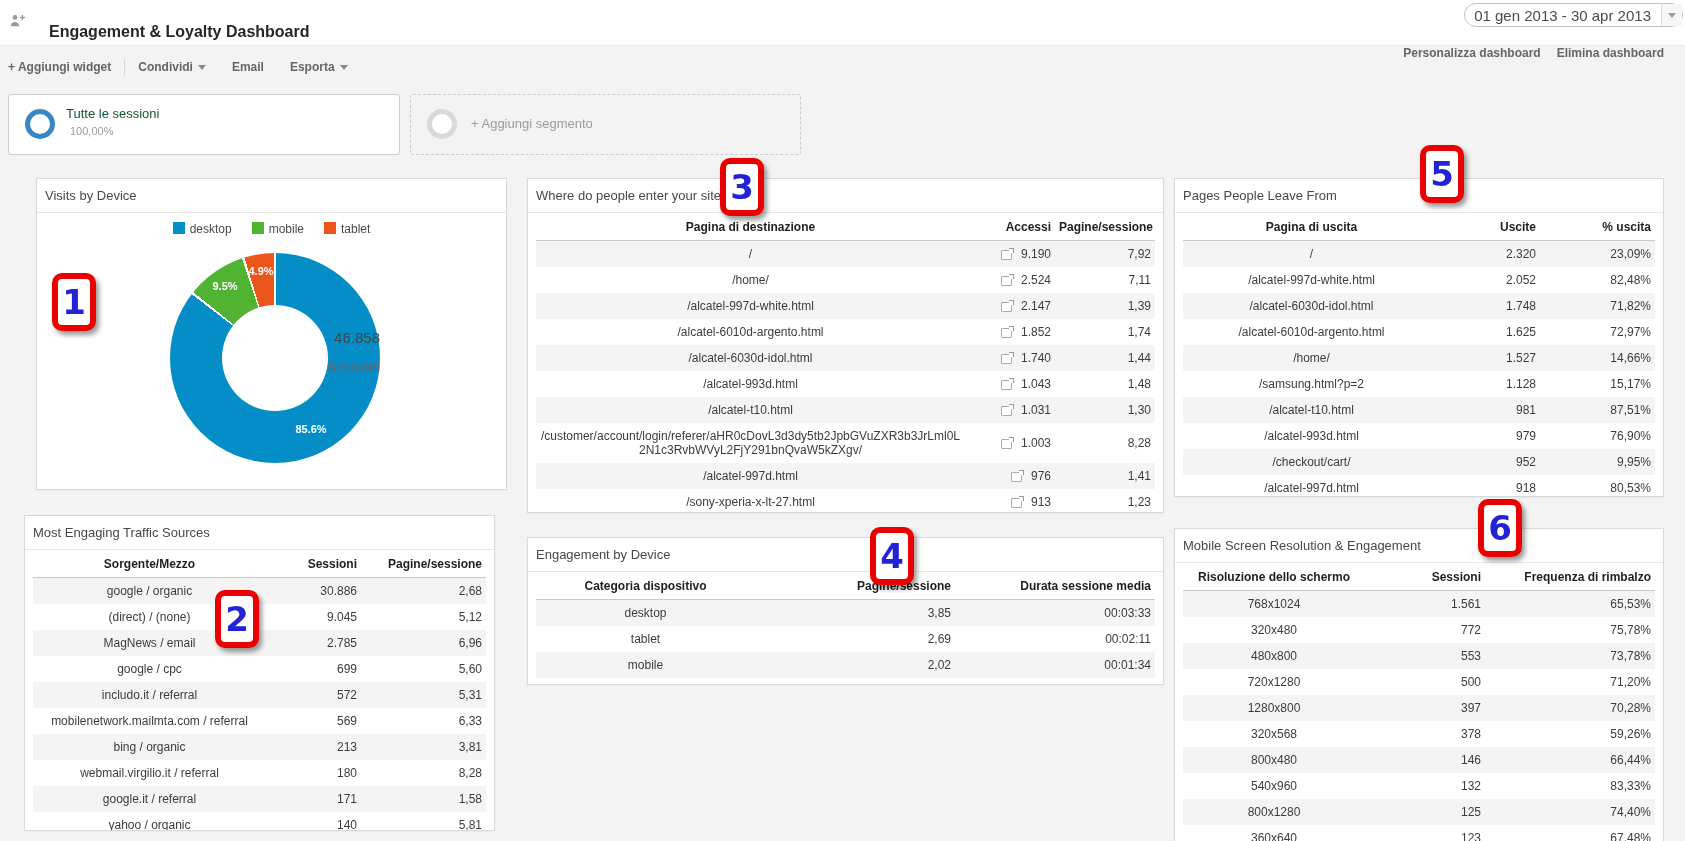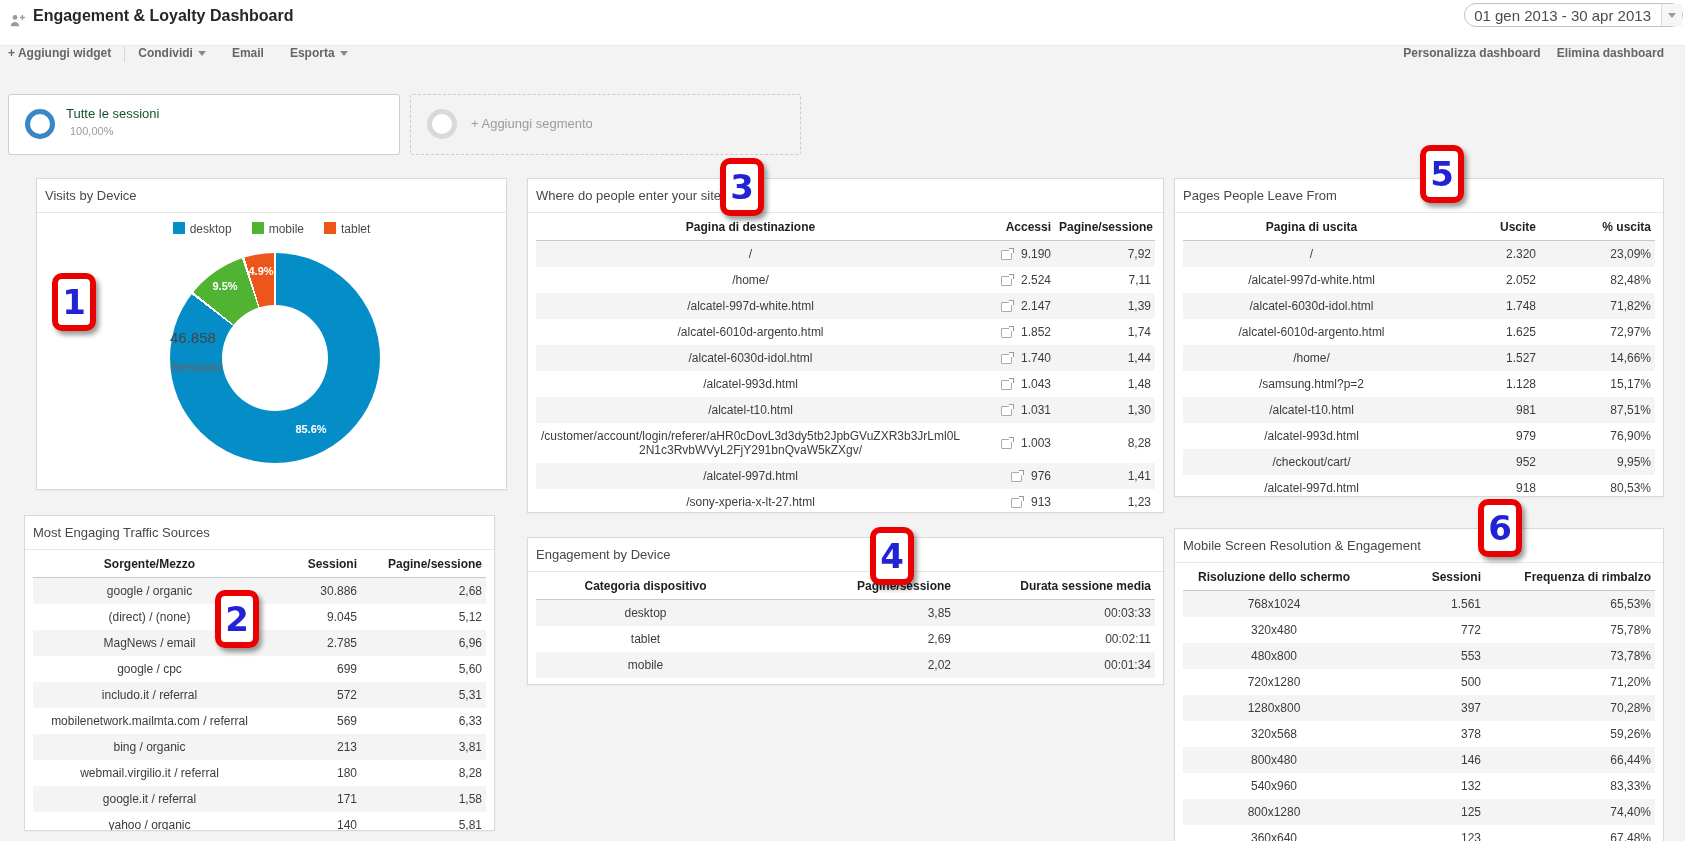--- a/index.html
+++ b/index.html
@@ -2,33 +2,33 @@
 <html><head>
 <meta charset="utf-8">
 <style>
   html,body{margin:0;padding:0}
   .page{position:relative;width:1685px;height:841px;background:#f3f3f3;
         font-family:"Liberation Sans",sans-serif;overflow:hidden}
 
   
   .topbar{position:absolute;left:0;top:0;width:100%;height:46px;background:#fff;
           border-bottom:1px solid #e9e9e9;box-sizing:border-box}
-  .page-title{position:absolute;left:33px;top:7px;font-size:16px;font-weight:bold;color:#262626;margin:0}
+  .page-title{position:absolute;left:33px;top:7px;font-size:16px;font-weight:bold;color:#262626;margin:16px}
   .user-icon{position:absolute;left:10px;top:14px;line-height:0}
   .datepicker{position:absolute;right:2px;top:3px;height:24px;background:#fff;border:1px solid #c3c3c3;
               border-radius:12px;display:flex;align-items:center;cursor:pointer;box-sizing:border-box}
   .date-text{font-size:15px;color:#4c4c4c;padding:0 10px 0 9px;white-space:nowrap}
   .date-arrow{width:20px;align-self:stretch;border-left:1px solid #ddd;background:#f6f6f6;
               display:flex;align-items:center;justify-content:center}
   .caret{width:0;height:0;border-left:4px solid transparent;border-right:4px solid transparent;
          border-top:5px solid #9a9a9a;display:inline-block}
 
   
   .toolbar{position:absolute;left:0;top:46px;width:100%;height:42px}
-  .tool-left{position:absolute;left:8px;top:0;height:42px;display:flex;align-items:flex-start}
+  .tool-left{position:absolute;left:8px;top:0;height:42px;display:flex;align-items:center}
   .tool-right{position:absolute;right:21px;top:0;height:42px;display:flex;align-items:flex-start;gap:16px}
   .tool-btn{font-size:12px;font-weight:bold;color:#666;cursor:pointer;white-space:nowrap}
   .tool-btn .caret{margin-left:5px;border-top-color:#8a8a8a;vertical-align:middle}
   .tool-sep{width:1px;height:16px;background:#d5d5d5;margin:0 13px}
   .ml{margin-left:26px}
 
   
   .seg-card{position:absolute;top:94px;height:61px;box-sizing:border-box;border-radius:3px;cursor:pointer}
   .seg-all{left:8px;width:392px;background:#fff;border:1px solid #ccc}
   .seg-add{left:410px;width:391px;border:1px dashed #ccc}
@@ -68,21 +68,21 @@
   
   .legend{display:flex;justify-content:center;gap:20px;margin-top:9px;font-size:12px;color:#4a4a4a;align-items:center}
   .swatch{display:inline-block;width:12px;height:12px;margin-right:5px;vertical-align:-1px}
   .donut-wrap{position:absolute;left:133px;top:74px;width:210px;height:210px}
   .donut{width:100%;height:100%;border-radius:50%}
   .hole{position:absolute;left:52px;top:52px;width:106px;height:106px;border-radius:50%;background:#fff}
   .slice-label{position:absolute;width:50px;text-align:center;font-size:11px;font-weight:bold;color:#fff}
   .sl-0{left:116px;top:170px}
   .sl-1{left:30px;top:27px}
   .sl-2{left:66px;top:12px}
-  .donut-center{position:absolute;left:0;top:76px;width:100%;text-align:left}
+  .donut-center{position:absolute;left:0;top:76px;width:100%;text-align:right}
   .donut-value{font-size:15px;color:#444}
   .donut-label{font-size:14px;color:#666;margin-top:13px}
 
   
   .badge{position:absolute;width:32px;height:46px;background:#fff;border:6px solid #ea0000;border-radius:10px;
          box-shadow:3px 4px 5px rgba(0,0,0,.4);display:flex;align-items:center;justify-content:center;
          font-family:"DejaVu Sans",sans-serif;font-weight:bold;font-size:34px;color:#2323d6}
   .b1{left:52px;top:273px}
   .b2{left:215px;top:590px}
   .b3{left:720px;top:158px}

